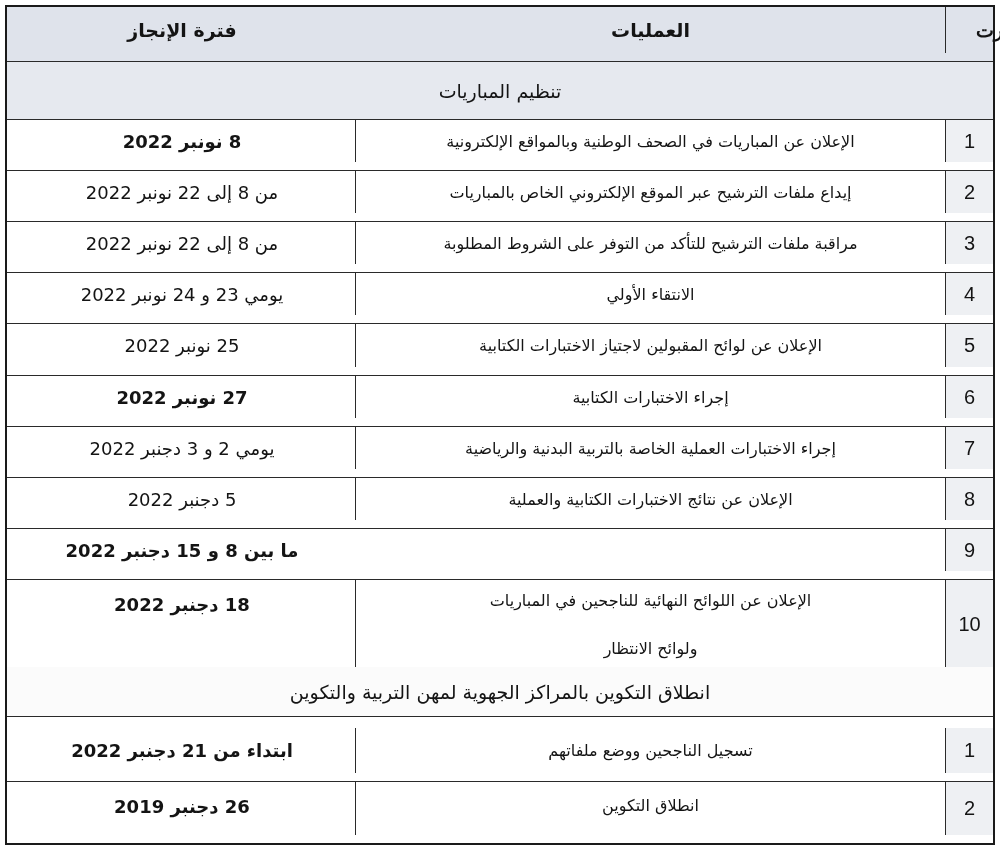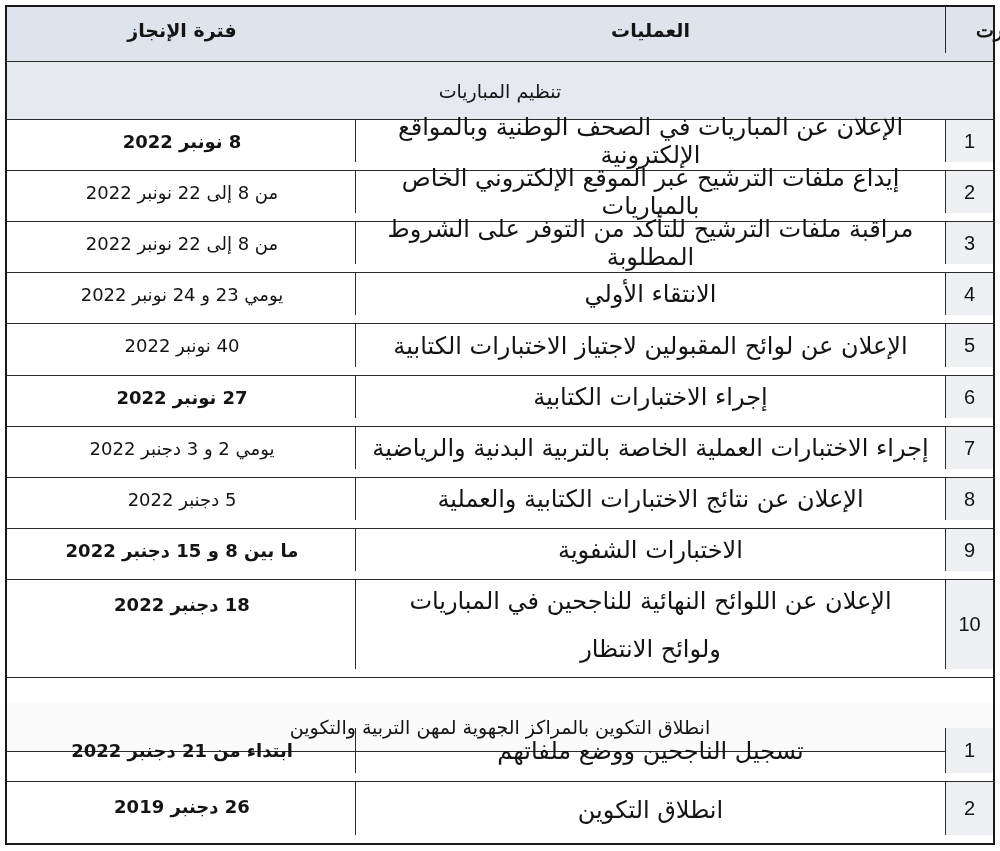--- a/index.html
+++ b/index.html
@@ -11,21 +11,21 @@
     .tbl {
       position: absolute; left: 5px; top: 5px; width: 990px; height: 840px;
       border: 2px solid #1a1a1a; box-sizing: border-box; direction: rtl;
     }
     .row { position: absolute; left: 0; right: 0; border-bottom: 1.5px solid #2a2a2a; box-sizing: border-box; }
     .cell {
       position: absolute; top: 0; bottom: 8px; display: flex; align-items: center; justify-content: center;
       box-sizing: border-box; text-align: center;
     }
     .c-num { right: 0; width: 48px; border-left: 1.5px solid #2a2a2a; background: #eef0f3; font-size: 20px; font-family: "Liberation Sans", sans-serif; }
-    .c-op { right: 48px; width: 590px; border-left: 1.5px solid #2a2a2a; font-size: 24px; }
+    .c-op { right: 48px; width: 590px; border-left: 1.5px solid #2a2a2a; font-size: 16px; }
     .c-date { left: 0; width: 350px; font-size: 18px; }
     .hdr { background: #dfe3eb; }
     .hdr .cell { font-weight: bold; font-size: 19px; background: #dfe3eb; }
     .hdr .c-num { background: #dfe3eb; padding-left: 40px; }
     .sec { display: flex; align-items: center; justify-content: center; font-weight: normal; font-size: 19px; }
     .sec1 { background: #e6e9ef; }
     .sec2 { background: #fbfbfb; }
     .bold { font-weight: bold; }
     .two-line { flex-direction: column; line-height: 48px; }
     .top-date { align-items: flex-start; padding-top: 14px; }
@@ -59,52 +59,51 @@
     <div class="cell c-date">من 8  إلى 22  نونبر 2022</div>
   </div>
   <div class="row" style="top:266px;height:51px;">
     <div class="cell c-num">4</div>
     <div class="cell c-op">الانتقاء الأولي</div>
     <div class="cell c-date">يومي   23 و 24 نونبر 2022</div>
   </div>
   <div class="row" style="top:317px;height:52px;">
     <div class="cell c-num">5</div>
     <div class="cell c-op">الإعلان عن لوائح المقبولين لاجتياز الاختبارات الكتابية</div>
-    <div class="cell c-date">40 نونبر 2022</div>
+    <div class="cell c-date">25 نونبر 2022</div>
   </div>
   <div class="row" style="top:369px;height:51px;">
     <div class="cell c-num">6</div>
     <div class="cell c-op">إجراء الاختبارات الكتابية</div>
     <div class="cell c-date bold">27 نونبر 2022</div>
   </div>
   <div class="row" style="top:420px;height:51px;">
     <div class="cell c-num">7</div>
     <div class="cell c-op">إجراء الاختبارات العملية الخاصة بالتربية البدنية والرياضية</div>
     <div class="cell c-date">يومي  2 و 3 دجنبر 2022</div>
   </div>
   <div class="row" style="top:471px;height:51px;">
     <div class="cell c-num">8</div>
     <div class="cell c-op">الإعلان عن نتائج الاختبارات الكتابية والعملية</div>
     <div class="cell c-date">5 دجنبر  2022</div>
   </div>
   <div class="row" style="top:522px;height:51px;">
     <div class="cell c-num">9</div>
-    <div class="cell c-op">الاختبارات الشفوية</div>
     <div class="cell c-date bold">ما بين 8  و 15 دجنبر 2022</div>
   </div>
   <div class="row" style="top:573px;height:98px;">
     <div class="cell c-num">10</div>
     <div class="cell c-op two-line">
       <span>الإعلان عن اللوائح النهائية للناجحين في المباريات</span>
       <span>ولوائح الانتظار</span>
     </div>
     <div class="cell c-date bold top-date">18 دجنبر 2022</div>
   </div>
 
-  <div class="row sec sec2" style="top:695px;height:50px;">انطلاق التكوين بالمراكز الجهوية لمهن التربية والتكوين</div>
+  <div class="row sec sec2" style="top:660px;height:50px;">انطلاق التكوين بالمراكز الجهوية لمهن التربية والتكوين</div>
 
   <div class="row" style="top:721px;height:54px;">
     <div class="cell c-num">1</div>
     <div class="cell c-op">تسجيل الناجحين ووضع ملفاتهم</div>
     <div class="cell c-date bold">ابتداء من 21 دجنبر 2022</div>
   </div>
   <div class="row" style="top:775px;height:61px;border-bottom:none;">
     <div class="cell c-num">2</div>
     <div class="cell c-op top-date">انطلاق التكوين</div>
     <div class="cell c-date bold top-date">26 دجنبر 2019</div>

